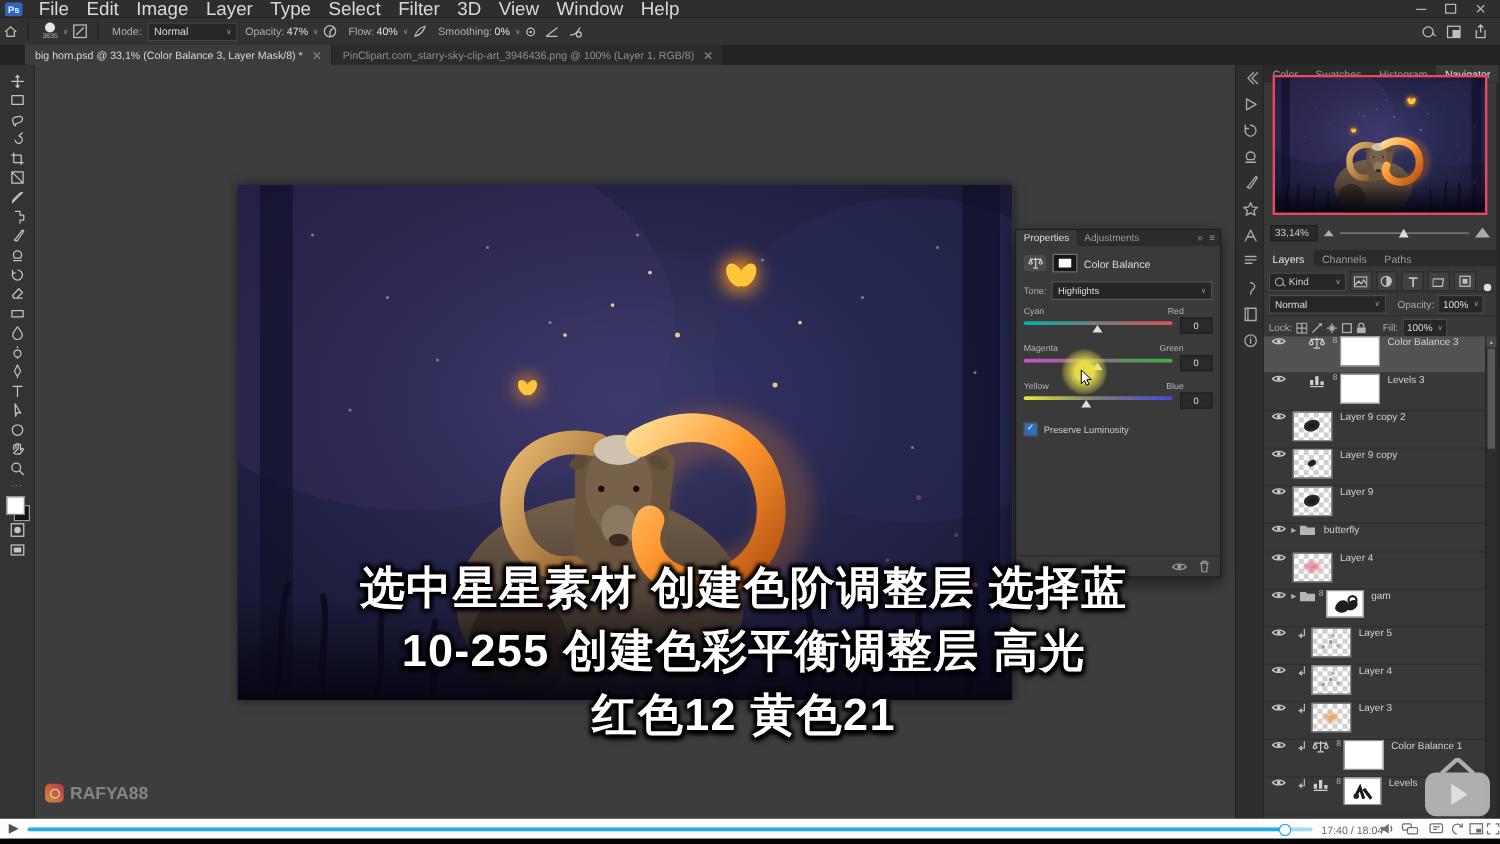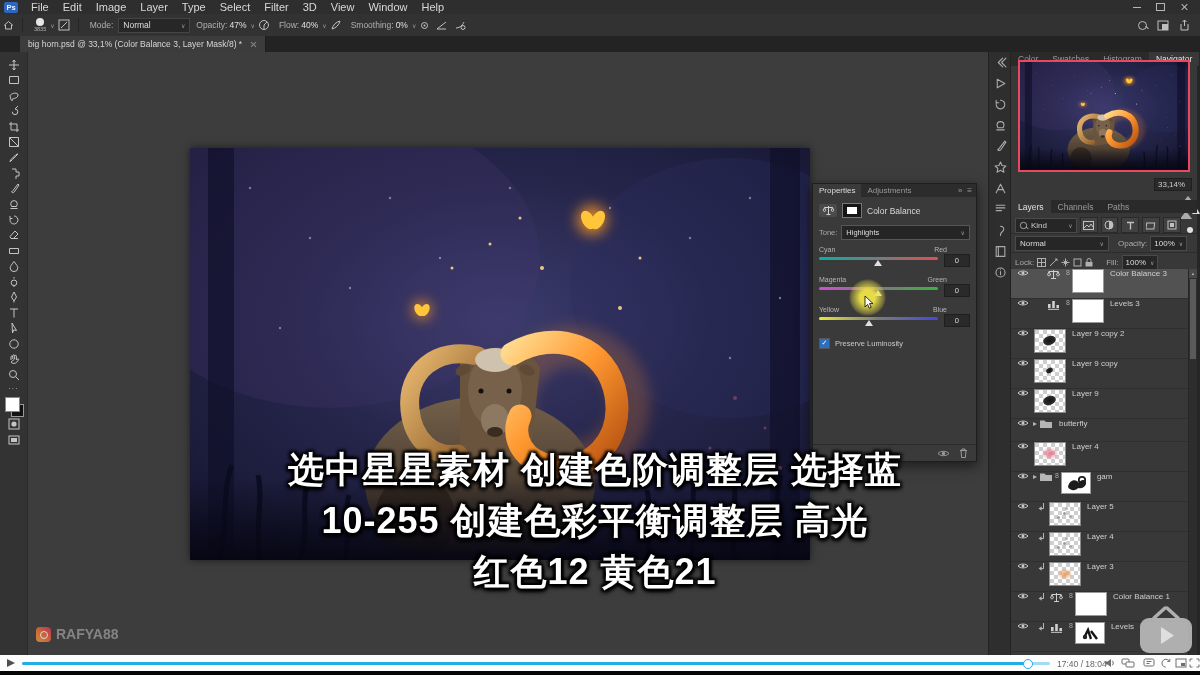--- a/index.html
+++ b/index.html
@@ -3,21 +3,21 @@
 <meta charset="utf-8">
 <style>
   html,body{margin:0;padding:0;background:#000;}
   body{font-family:"Liberation Sans","DejaVu Sans",sans-serif;}
   .stage{position:relative;width:1200px;height:675px;overflow:hidden;background:#000;}
   svg{display:block;}
 
   
   .menubar{position:absolute;top:0;left:0;right:0;height:14px;background:#2e2e2e;display:flex;align-items:center;z-index:5;}
   .ps-logo{width:14px;height:11px;background:#2f66c2;color:#eaf3ff;font-size:7.5px;font-weight:bold;display:flex;align-items:center;justify-content:center;margin:0 6px 0 4px;border-radius:2px;}
-  .menu-item{font-size:11px;color:#d8d8d8;padding:0 7px;cursor:default;white-space:nowrap;}
+  .menu-item{font-size:15px;color:#d8d8d8;padding:0 7px;cursor:default;white-space:nowrap;}
   .wincontrols{margin-left:auto;display:flex;align-items:center;gap:15px;padding-right:12px;}
   .wc-min{width:8px;height:1px;background:#b5b5b5;}
   .wc-restore{width:7px;height:6px;border:1px solid #b5b5b5;}
   .wc-close{position:relative;width:8px;height:8px;}
   .wc-close::before,.wc-close::after{content:"";position:absolute;left:3.5px;top:0;width:1px;height:8px;background:#b5b5b5;}
   .wc-close::before{transform:rotate(45deg);} .wc-close::after{transform:rotate(-45deg);}
 
   
   .optionsbar{position:absolute;top:14px;left:0;right:0;height:22px;background:#323232;border-bottom:1px solid #1e1e1e;display:flex;align-items:center;font-size:8.5px;color:#c6c6c6;z-index:4;}
   .ob-label{color:#b0b0b0;margin:0 2px 0 6px;white-space:nowrap;}
@@ -56,21 +56,21 @@
   
   .icon-strip{position:absolute;left:988px;top:0;width:22px;height:603px;background:#2e2e2e;border-left:1px solid #222;display:flex;flex-direction:column;align-items:center;padding-top:4px;gap:8px;z-index:2;}
 
   
   .right-panels{position:absolute;left:1010px;top:0;width:186px;height:603px;background:#383838;border-left:1px solid #222;z-index:2;}
   .right-edge{position:absolute;left:1196px;top:0;width:4px;height:603px;background:#262626;}
   .rp-tabs{height:14px;background:#2a2a2a;display:flex;font-size:8.5px;color:#9a9a9a;align-items:stretch;}
   .rp-tab{padding:0 7px;display:flex;align-items:center;white-space:nowrap;}
   .rp-tab.active{background:#383838;color:#e2e2e2;}
   .nav-preview{position:absolute;left:7px;top:8px;width:168px;height:108px;border:2px solid #e8495f;background:#10101f;overflow:hidden;}
-  .nav-zoomrow{position:absolute;left:5px;top:126px;width:176px;height:16px;display:flex;align-items:flex-end;font-size:8px;color:#ccc;gap:5px;flex-direction:column;}
+  .nav-zoomrow{position:absolute;left:5px;top:126px;width:176px;height:16px;display:flex;align-items:center;font-size:8px;color:#ccc;gap:5px;}
   .nav-zoomval{background:#2a2a2a;border:1px solid #1f1f1f;padding:1px 3px;min-width:30px;}
   .mtn-s{width:0;height:0;border-left:4px solid transparent;border-right:4px solid transparent;border-bottom:5px solid #ababab;}
   .mtn-l{width:0;height:0;border-left:6px solid transparent;border-right:6px solid transparent;border-bottom:8px solid #ababab;}
   .nav-track{flex:1;position:relative;height:8px;}
   .nav-line{position:absolute;left:0;right:0;top:4px;height:1px;background:#8a8a8a;}
   .nav-thumb{position:absolute;left:46%;top:1px;width:0;height:0;border-left:4.5px solid transparent;border-right:4.5px solid transparent;border-bottom:7px solid #dcdcdc;}
 
   .layers-panel{position:absolute;left:0;top:148px;right:0;bottom:0;}
   .lp-tabs{height:13px;background:#2a2a2a;display:flex;font-size:8.5px;color:#9a9a9a;align-items:stretch;}
   .lp-filter{height:20px;display:flex;align-items:flex-end;padding:0 4px;gap:3px;border-bottom:1px solid #2c2c2c;}
@@ -352,20 +352,24 @@
         </span>
     </span>
   </div>
 
   <div class="tabbar">
       <div id="doctabs" style="display:flex;align-items:stretch;">
         <div class="doctab active">
           <span>big horn.psd @ 33,1% (Color Balance 3, Layer Mask/8) *</span>
           <span class="tab-close"></span>
         </div>
+        <div class="doctab">
+          <span>PinClipart.com_starry-sky-clip-art_3946436.png @ 100% (Layer 1, RGB/8)</span>
+          <span class="tab-close"></span>
+        </div>
       </div>
     </div>
 
   <div class="workspace">
     <div class="toolbar" id="toolbar">
         <div class="tool">
           <svg width="12" height="12" viewBox="0 0 12 12">
             <path d="M6 1v10M1 6h10M6 1l-1.5 2M6 1l1.5 2M6 11l-1.5-2M6 11l1.5-2" fill="none" stroke="#c4c4c4" stroke-width="1" stroke-linejoin="round"></path>
           </svg>
         </div>

